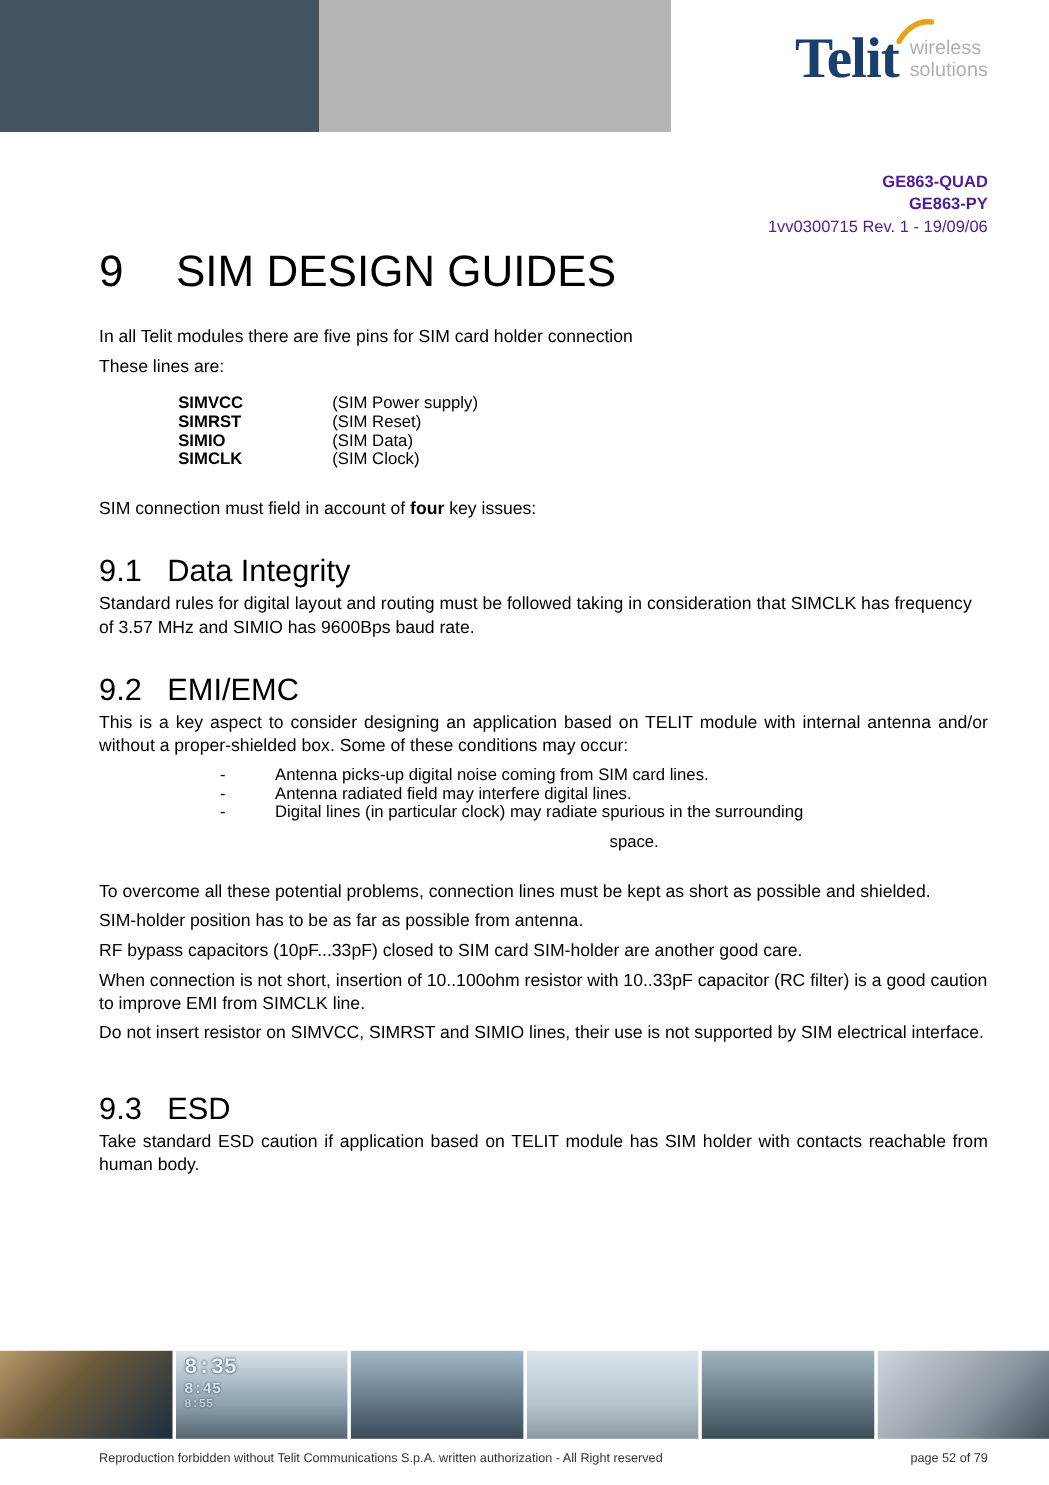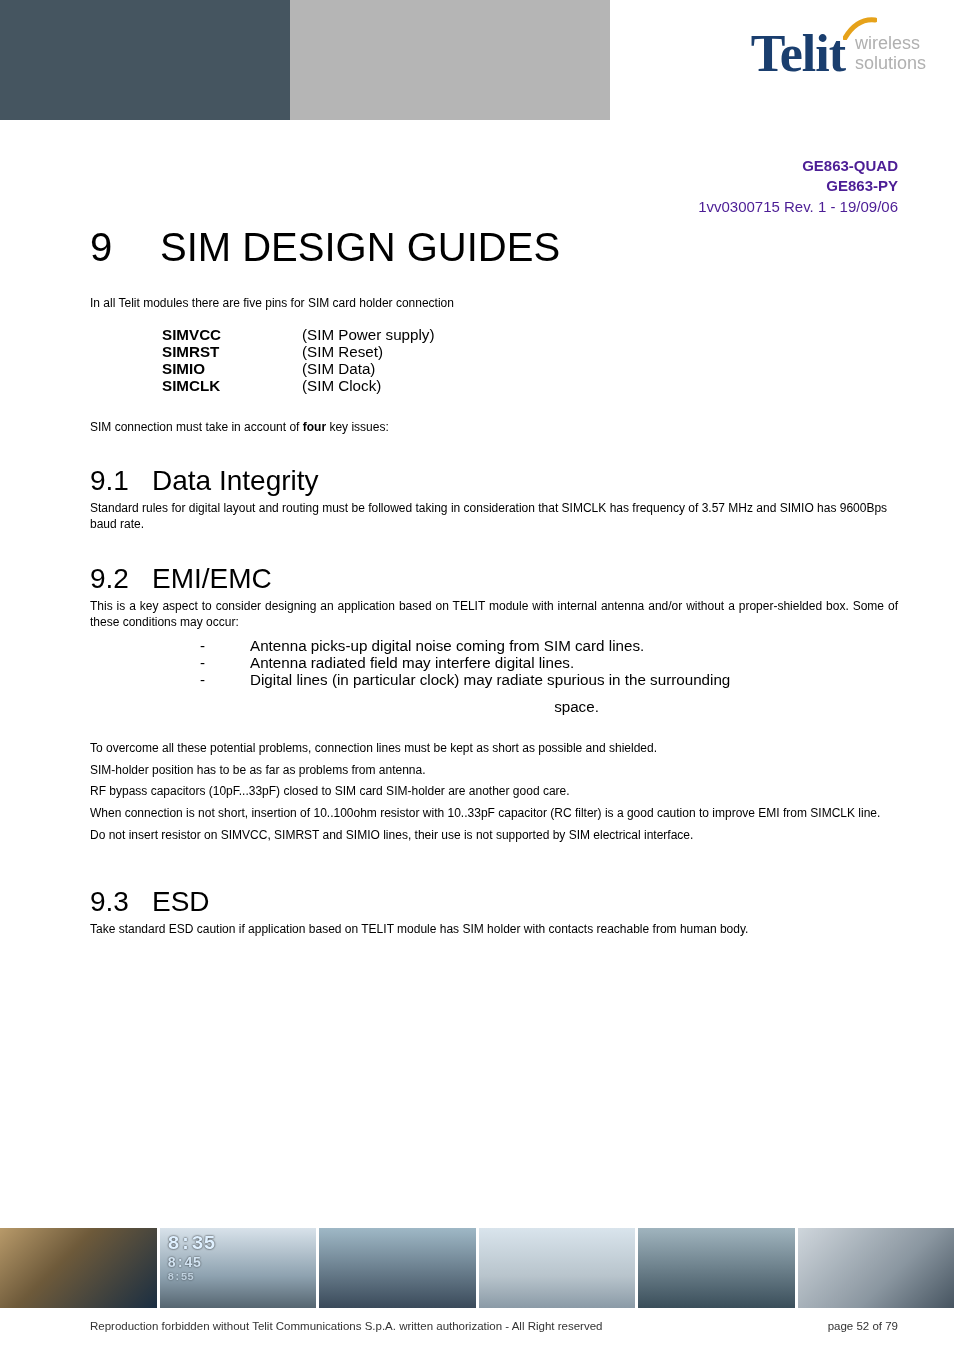--- a/index.html
+++ b/index.html
@@ -3,38 +3,38 @@
 <meta charset="utf-8">
 <style>
   * { box-sizing: border-box; margin: 0; padding: 0; }
   html, body { width: 954px; font-family: Arial, Helvetica, sans-serif; color: #000; background: #fff; }
   .page { width: 954px; min-height: 1350px; position: relative; }
 
   
   .header { height: 120px; position: relative; }
   .header .grey-bar { position: absolute; left: 0; top: 0; width: 610px; height: 120px; background: #b5b5b5; }
   .header .dark-block { position: absolute; left: 0; top: 0; width: 290px; height: 120px; background: #455560; }
-  .header .logo-wrap { position: absolute; right: 28px; top: 28px; display: flex; align-items: flex-end; gap: 10px; }
+  .header .logo-wrap { position: absolute; right: 56px; top: 28px; display: flex; align-items: flex-end; gap: 10px; }
   .telit-logo { font-family: Georgia, 'Times New Roman', serif; font-weight: 800; font-size: 52px; color: #1a3e6e; letter-spacing: -1px; line-height: 1; position: relative; }
   .telit-swoosh { position: absolute; top: -12px; left: 92px; width: 34px; height: 24px; }
   .telit-swoosh svg { display:block; }
   .logo-tag { color: #b0b0b0; font-size: 18px; line-height: 1.1; margin-bottom: 6px; }
 
   
   .docmeta { text-align: right; margin: 36px 56px 8px 0; font-size: 15px; line-height: 1.35; color: #4c1d95; }
   .docmeta .bold { font-weight: 700; }
 
   
   .content { padding: 0 56px 0 90px; }
   h1.sec { font-size: 40px; font-weight: 400; margin: 4px 0 24px; }
   h1.sec .num { display:inline-block; width: 70px; }
   h2.sub { font-size: 28px; font-weight: 400; margin: 30px 0 4px; }
   h2.sub .num { display:inline-block; width: 62px; }
 
-  p, .para { font-size: 12px; line-height: 1.32; margin: 26px 0 6px; }
+  p, .para { font-size: 16px; line-height: 1.32; margin: 26px 0 6px; }
   .justify { text-align: justify; }
   .small-gap { margin-top: 2px; }
 
   .pin-table { margin: 14px 0 14px 72px; font-size: 15.2px; }
   .pin-table .row { display:flex; }
   .pin-table .row .c1 { width: 140px; font-weight: 700; }
   .pin-table .row .c2 { }
 
   .bullets { margin: 2px 0 10px 110px; font-size: 15.2px; }
   .bullets .row { display:flex; }
@@ -89,20 +89,21 @@
     <div data-bind="doc.rev">1vv0300715 Rev. 1 - 19/09/06</div>
   </div>
 
   <div class="content">
 
     <h1 class="sec">
       <span class="num" data-bind="section.num">9</span><span data-bind="section.title">SIM DESIGN GUIDES</span>
     </h1>
 
     <p data-bind="intro.line1">In all Telit modules there are five pins for SIM card holder connection</p>
+    <p class="small-gap" data-bind="intro.line2">These lines are:</p>
 
     <div class="pin-table">
       <div class="row">
           <div class="c1" data-bind="pins.0.name">SIMVCC</div>
           <div class="c2" data-bind="pins.0.desc">(SIM Power supply)</div>
         </div>
       <div class="row">
           <div class="c1" data-bind="pins.1.name">SIMRST</div>
           <div class="c2" data-bind="pins.1.desc">(SIM Reset)</div>
         </div>
@@ -110,21 +111,21 @@
           <div class="c1" data-bind="pins.2.name">SIMIO</div>
           <div class="c2" data-bind="pins.2.desc">(SIM Data)</div>
         </div>
       <div class="row">
           <div class="c1" data-bind="pins.4.name">SIMCLK</div>
           <div class="c2" data-bind="pins.4.desc">(SIM Clock)</div>
         </div>
     </div>
 
     <p>
-      <span data-bind="issues_lead_pre">SIM connection must take in account of </span><strong data-bind="issues_lead_bold">four</strong><span data-bind="issues_lead_post"> key issues:</span>
+      <span data-bind="issues_lead_pre">SIM connection must field in account of </span><strong data-bind="issues_lead_bold">four</strong><span data-bind="issues_lead_post"> key issues:</span>
     </p>
 
     <h2 class="sub">
       <span class="num" data-bind="s91.num">9.1</span><span data-bind="s91.title">Data Integrity</span>
     </h2>
     <p class="small-gap" data-bind="s91.body">Standard rules for digital layout and routing must be followed taking in consideration that SIMCLK has frequency of 3.57 MHz and SIMIO has 9600Bps baud rate.</p>
 
     <h2 class="sub">
       <span class="num" data-bind="s92.num">9.2</span><span data-bind="s92.title">EMI/EMC</span>
     </h2>
@@ -139,21 +140,21 @@
           <div class="txt" data-bind="s92.bullets.1">Antenna radiated field may interfere digital lines.</div>
         </div>
       <div class="row">
           <div class="dash">-</div>
           <div class="txt" data-bind="s92.bullets.2">Digital lines (in particular clock) may radiate spurious in the surrounding</div>
         </div>
     </div>
     <div class="indent-continue" data-bind="s92.bullet3_cont"> space.</div>
 
     <p data-bind="s92.after1">To overcome all these potential problems, connection lines must be kept as short as possible and shielded.</p>
-    <p class="small-gap" data-bind="s92.after2">SIM-holder position has to be as far as problems from antenna.</p>
+    <p class="small-gap" data-bind="s92.after2">SIM-holder position has to be as far as possible from antenna.</p>
     <p class="small-gap" data-bind="s92.after3">RF bypass capacitors (10pF...33pF) closed to SIM card SIM-holder are another good care.</p>
     <p class="small-gap" data-bind="s92.after4">When connection is not short, insertion of 10..100ohm resistor with 10..33pF capacitor (RC filter) is a good caution to improve EMI from SIMCLK line.</p>
     <p class="small-gap justify" data-bind="s92.after5">Do not insert resistor on SIMVCC, SIMRST and SIMIO lines, their use is not supported by SIM electrical interface.</p>
 
     <h2 class="sub" style="margin-top:42px">
       <span class="num" data-bind="s93.num">9.3</span><span data-bind="s93.title">ESD</span>
     </h2>
     <p class="small-gap justify" data-bind="s93.body">Take standard ESD caution if application based on TELIT module has SIM holder with contacts reachable from human body.</p>
 
   </div>

